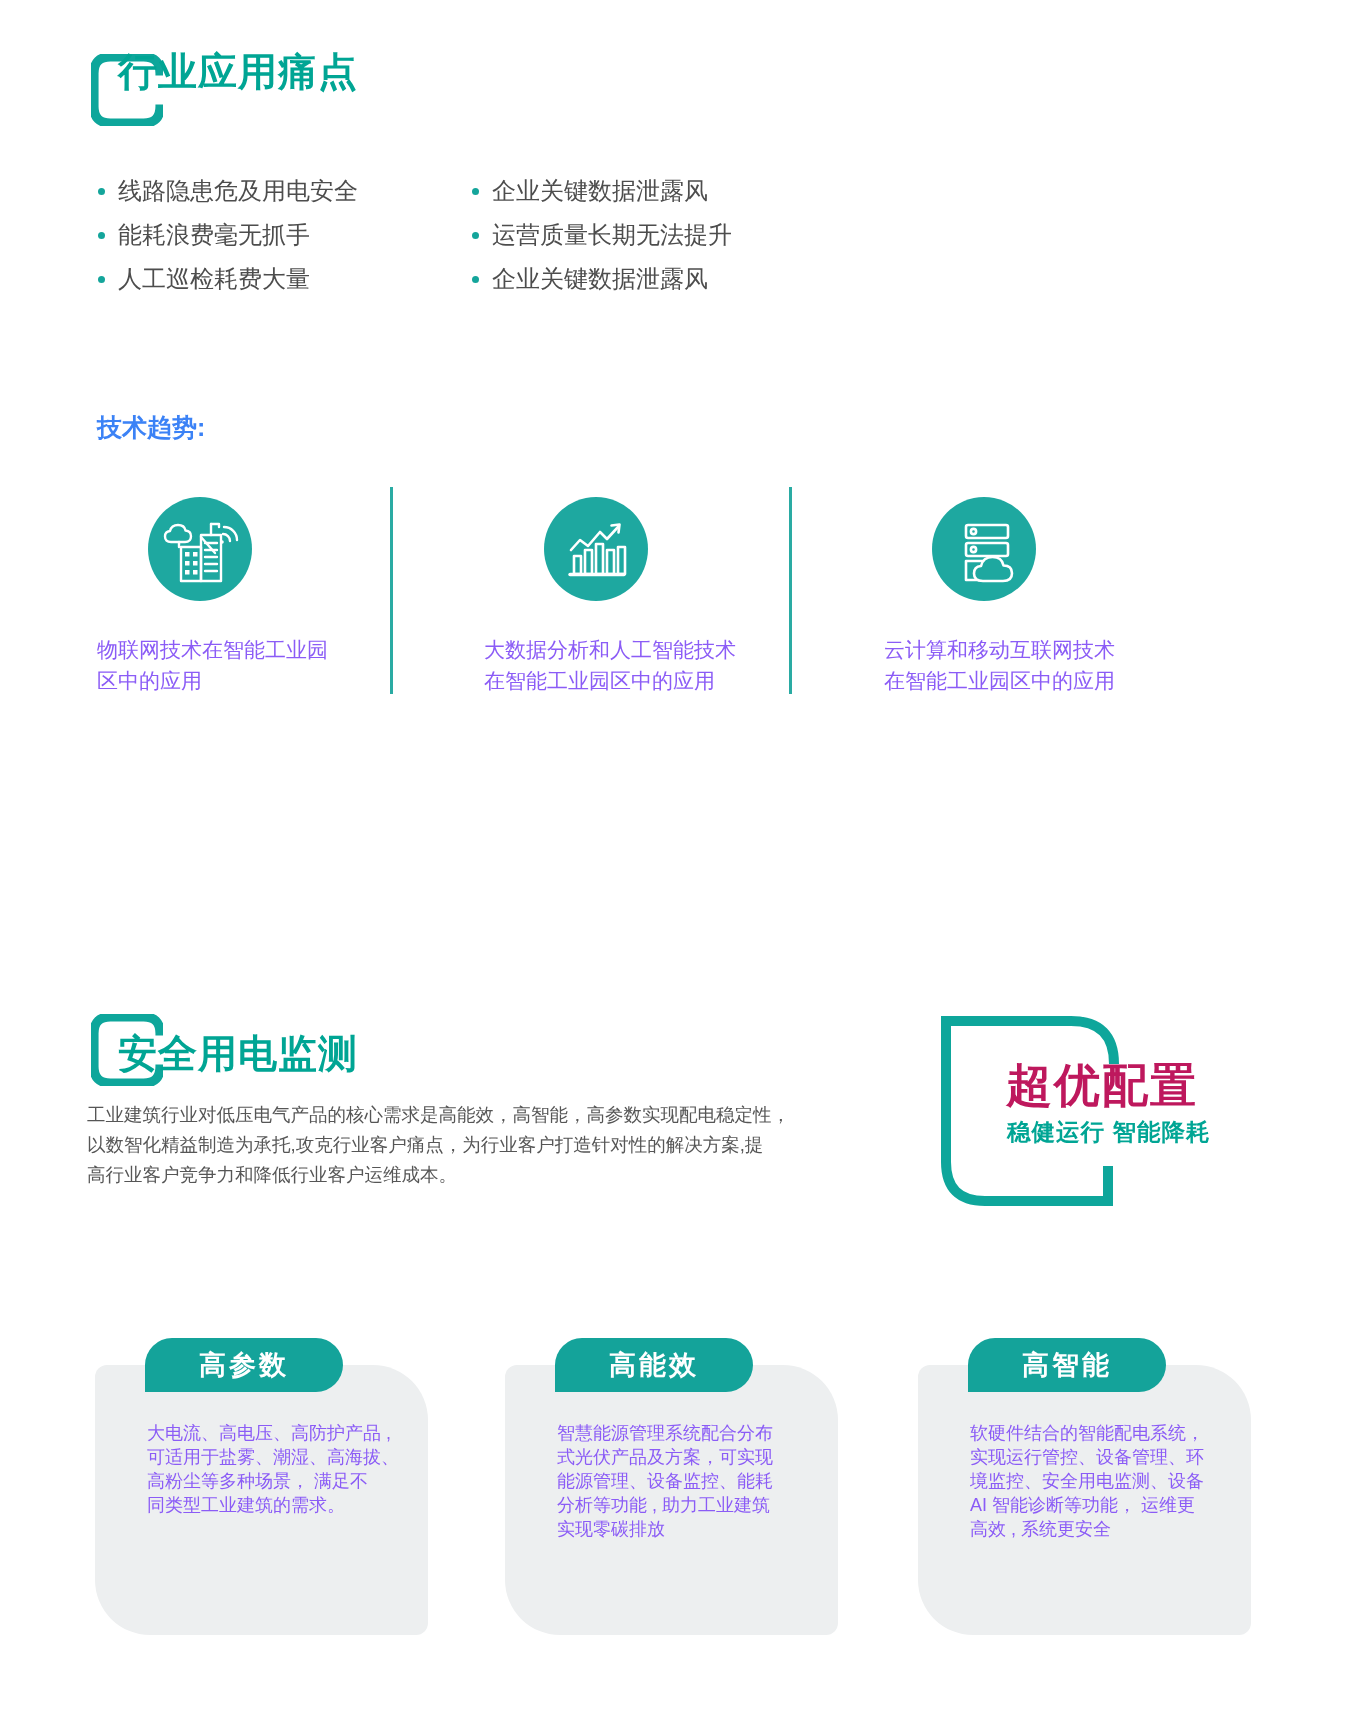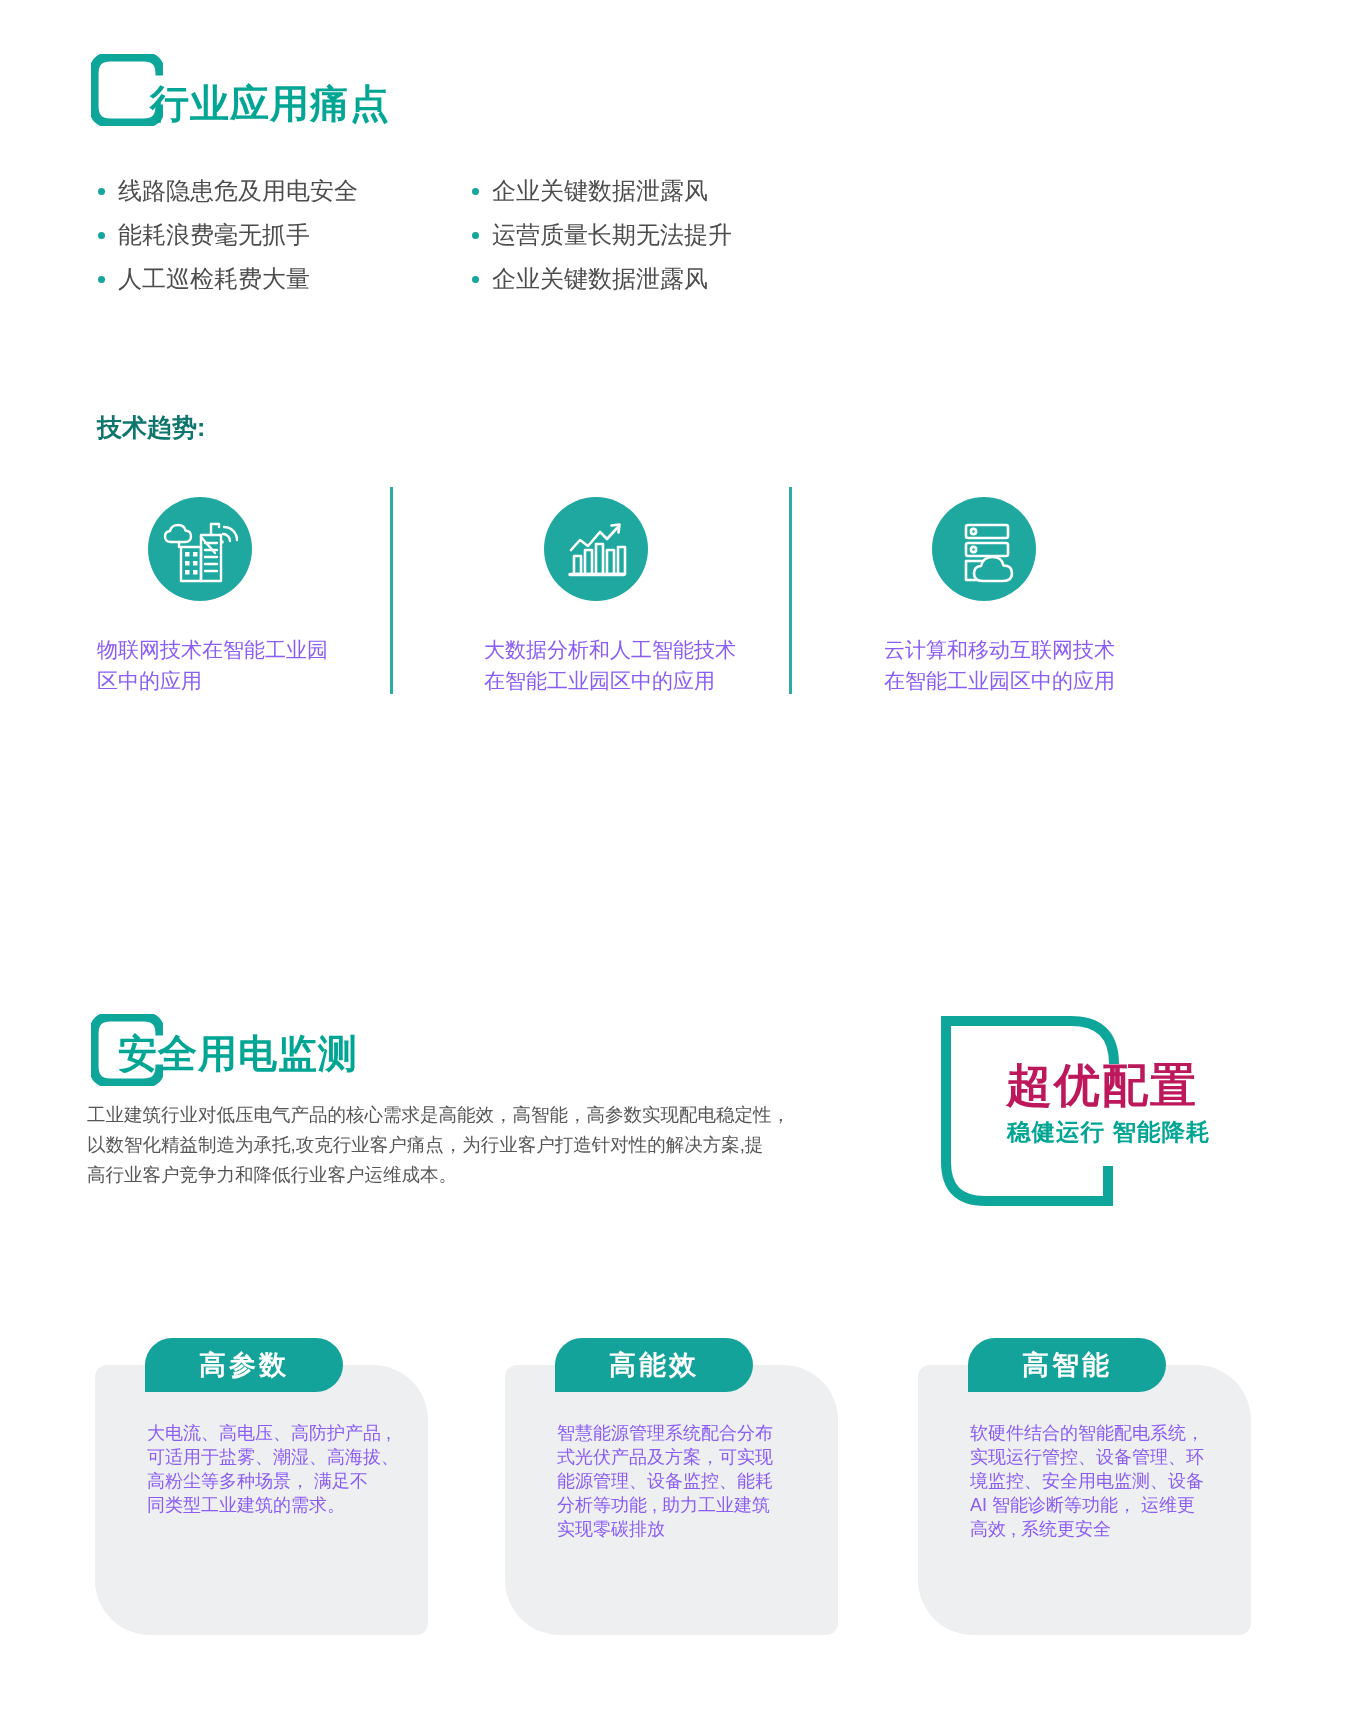--- a/index.html
+++ b/index.html
@@ -5,32 +5,32 @@
   html,body{margin:0;padding:0;background:#fff;}
   .canvas{
     position:relative;width:1350px;height:1710px;background:#ffffff;
     font-family:"Liberation Sans","DejaVu Sans",sans-serif;overflow:hidden;
   }
   .preline{white-space:pre-line;}
   .sec-title{
     position:absolute;color:#00a594;font-weight:bold;font-size:39px;
     letter-spacing:1px;white-space:nowrap;line-height:1;
   }
-  .t1{left:118px;top:84px;margin-left:32px;}
+  .t1{left:118px;top:52px;}
   .t2{left:118px;top:1034px;}
   .bracket{position:absolute;}
   .b1{left:91px;top:54px;}
   .b2{left:91px;top:1014px;}
   .pain-col{position:absolute;}
   .pc1{left:98px;top:179px;}
   .pc2{left:472px;top:179px;}
   .pain-item{display:flex;align-items:center;height:24px;margin-bottom:20px;}
   .dot{width:7px;height:7px;border-radius:50%;background:#14a59b;margin-right:13px;flex:0 0 auto;}
   .pain-text{font-size:24px;color:#4d4d4d;line-height:24px;white-space:nowrap;}
-  .trends-label{position:absolute;left:97px;top:411px;font-size:25px;font-weight:bold;color:#0f766e;white-space:nowrap;}
+  .trends-label{position:absolute;left:97px;top:411px;font-size:25px;font-weight:bold;color:#3b82f6;white-space:nowrap;}
   .trend-icon{position:absolute;width:104px;height:104px;}
   .ti1{left:148px;top:497px;}
   .ti2{left:544px;top:497px;}
   .ti3{left:932px;top:497px;}
   .trend-caption{position:absolute;font-size:21px;line-height:31px;color:#8b5cf6;}
   .tc1{left:97px;top:634px;}
   .tc2{left:484px;top:634px;}
   .tc3{left:884px;top:634px;}
   .vdivider{position:absolute;width:3px;height:207px;top:487px;background:#2aaba3;}
   .vd1{left:390px;}

